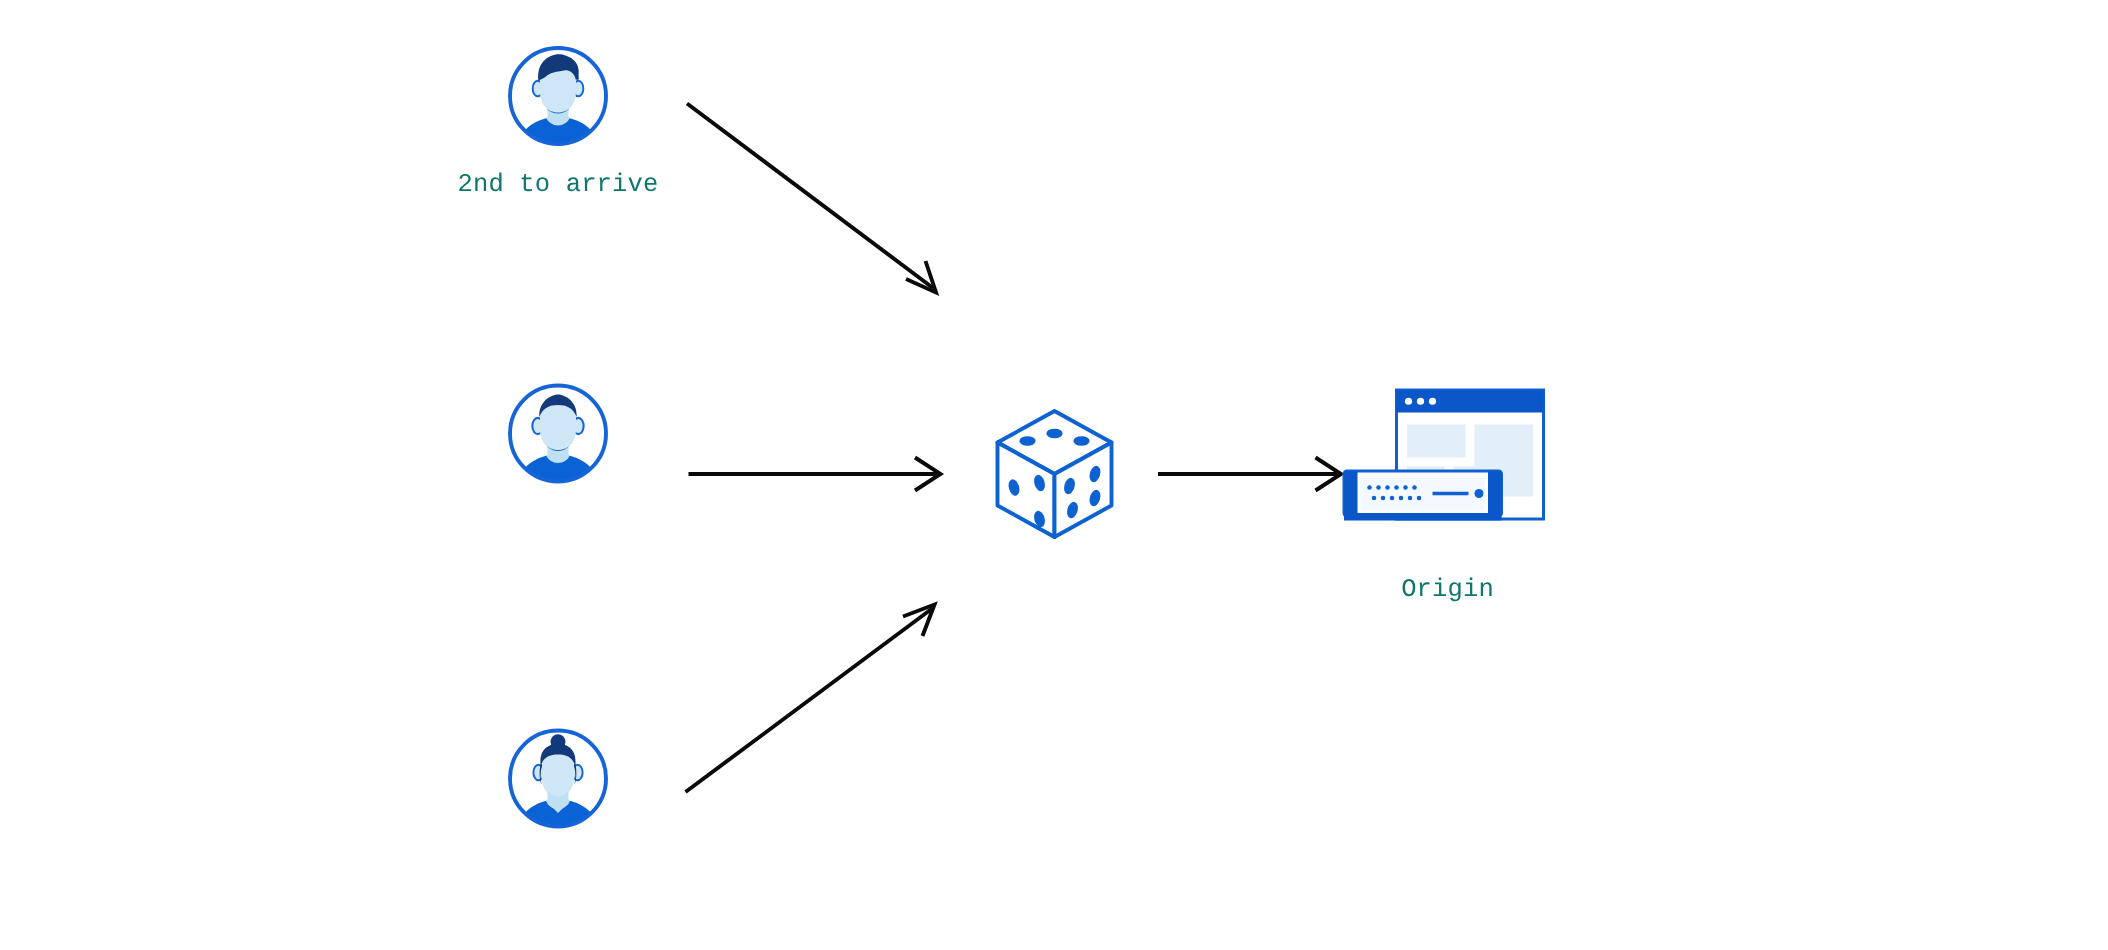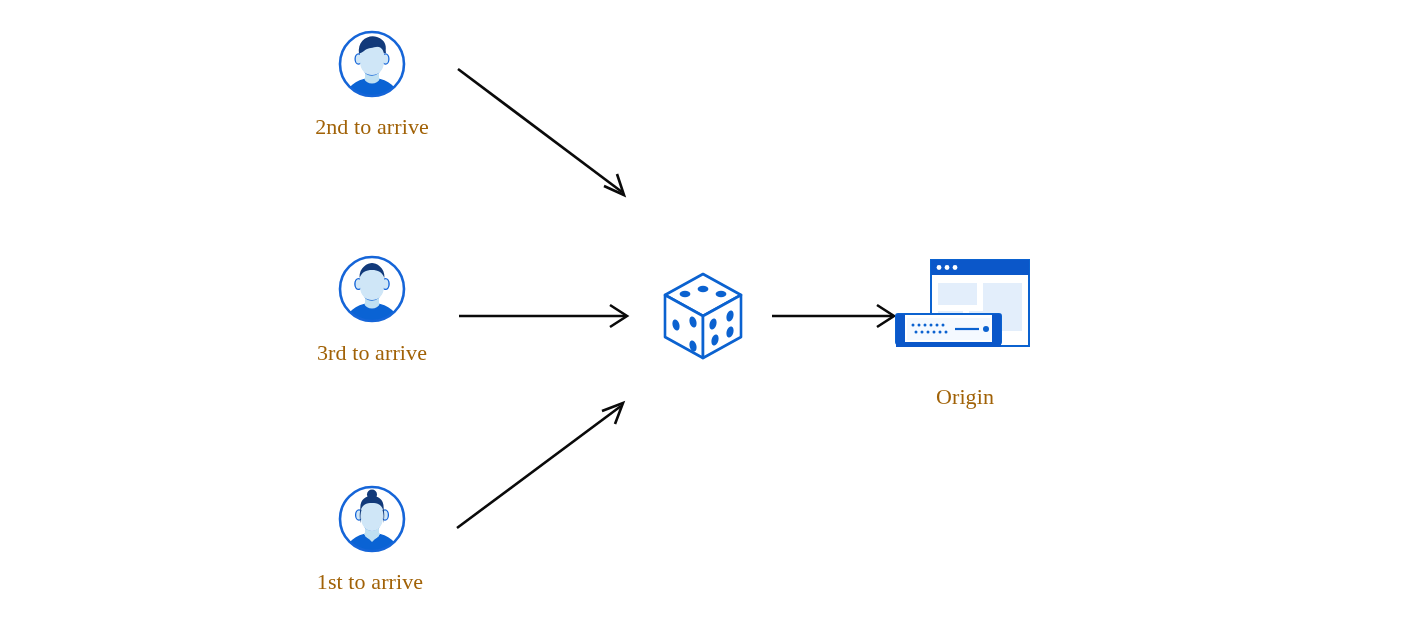--- a/index.html
+++ b/index.html
@@ -17,23 +17,23 @@
     background: #ffffff;
     overflow: hidden;
   }
   .avatar-wrap {
     position: absolute;
     width: 72px;
     height: 72px;
   }
   .node-label {
     position: absolute;
-    font-family: Liberation Serif, serif;
-    font-size: 22px;
-    color: #a16207;
+    font-family: Liberation Mono, monospace;
+    font-size: 17px;
+    color: #0f766e;
     white-space: nowrap;
     text-align: center;
     letter-spacing: 0.1px;
   }
   .arrow-layer {
     position: absolute;
     left: 0;
     top: 0;
     width: 1405px;
     height: 633px;
@@ -125,21 +125,20 @@
         <ellipse cx="22.5" cy="31" rx="3.6" ry="5.4" fill="#cfe6f7" stroke="#1565d8" stroke-width="1.4"></ellipse>
         <ellipse cx="49.5" cy="31" rx="3.6" ry="5.4" fill="#cfe6f7" stroke="#1565d8" stroke-width="1.4"></ellipse>
         <path d="M24 24 C24 13 48 13 48 24 L48 33 C48 43 42 47 36 47 C30 47 24 43 24 33 Z" fill="#cfe6f7"></path>
 
         <path d="M23.5 25 C23 14 32 10 36 10 C40 10 49 14 48.5 25 C46 19 42 17 36 17 C30 17 26 19 23.5 25 Z" fill="#123a7a"></path>
         <path d="M29 50 c3 6 11 6 14 0" fill="none" stroke="#bfe0f2" stroke-width="2.2"></path>
       </g>
       <circle cx="36" cy="36" r="32" fill="none" stroke="#1565d8" stroke-width="2.6"></circle>
     </svg>
   </div>
-  <div class="node-label" style="left:276px; top:340px; width:192px;">3rd to arrive</div>
 
   <div class="avatar-wrap" style="left:336px; top:483px;">
     <svg viewBox="0 0 72 72" width="72" height="72">
       <defs>
         <clipPath id="clipC">
             <circle cx="36" cy="36" r="32"></circle>
           </clipPath>
       </defs>
       <circle cx="36" cy="36" r="32" fill="#ffffff"></circle>
       <g clip-path="url(#clipC)">
@@ -154,21 +153,20 @@
         <path d="M24.5 28 C23 16 30 13 36 13 C42 13 49 16 47.5 28 C46 22 42 20 36 20 C30 20 26 22 24.5 28 Z" fill="#123a7a"></path>
         <path d="M24.5 26 C23 32 24 38 25 40 C24 34 24.5 30 25.5 27 Z" fill="#123a7a"></path>
         <path d="M47.5 26 C49 32 48 38 47 40 C48 34 47.5 30 46.5 27 Z" fill="#123a7a"></path>
 
         <path d="M28 51 l8 8 l8 -8" fill="#bfe0f2" stroke="none"></path>
         <path d="M29 50 c3 7 11 7 14 0" fill="none" stroke="#bfe0f2" stroke-width="2.4"></path>
       </g>
       <circle cx="36" cy="36" r="32" fill="none" stroke="#1565d8" stroke-width="2.6"></circle>
     </svg>
   </div>
-  <div class="node-label" style="left:274px; top:569px; width:192px;">1st to arrive</div>
 
   <div class="dice-wrap" style="left:660px; top:270px;">
     <svg viewBox="0 0 86 92" width="86" height="92">
       <g stroke="#0b62d0" stroke-width="2.6" fill="#ffffff" stroke-linejoin="round">
 
         <polygon points="43,4 81,25 43,46 5,25"></polygon>
 
         <polygon points="5,25 43,46 43,88 5,67"></polygon>
 
         <polygon points="81,25 81,67 43,88 43,46"></polygon>

